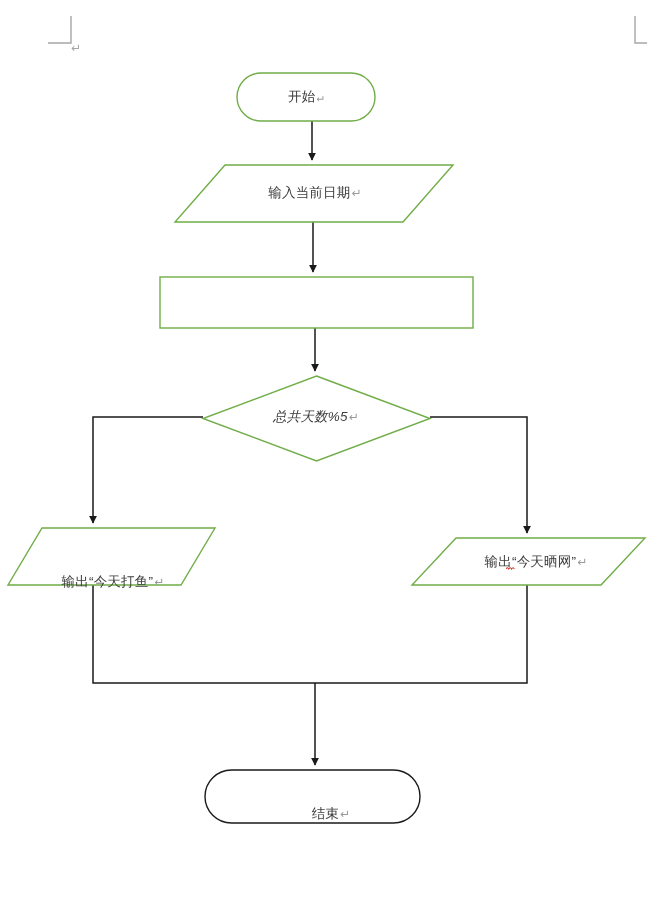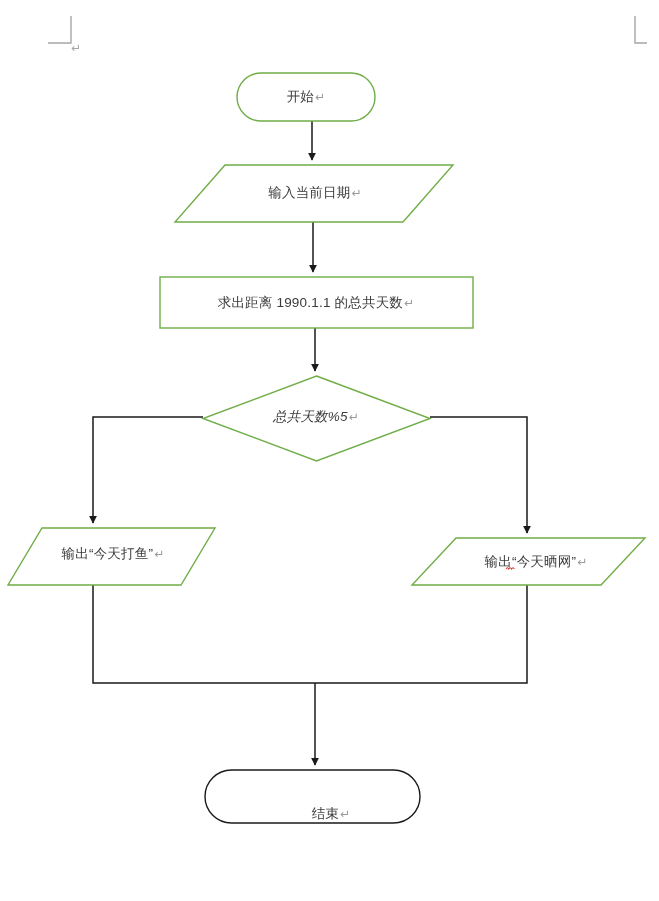--- a/index.html
+++ b/index.html
@@ -126,37 +126,34 @@
 
     <g>
       <polygon points="456,538 645,538 601,585 412,585" fill="#ffffff" stroke="#70ad47" stroke-width="1.4"></polygon>
     </g>
 
     <g>
       <rect x="205" y="770" width="215" height="53" rx="26.5" ry="26.5" fill="#ffffff" stroke="#1a1a1a" stroke-width="1.4"></rect>
     </g>
   </svg>
 
-  <div class="node-label" style="left:306px; top:97px;">
+  <div class="node-label" style="left:306px; top:97px;font-family:Liberation Mono, monospace;">
     <span>开始</span><span class="pilcrow">↵</span>
   </div>
 
   <div class="node-label" style="left:315px; top:193px;">
     <span>输入当前日期</span><span class="pilcrow">↵</span>
   </div>
 
-  <div class="node-label" style="left:316px; top:303px;">
-    <span>求出距离 1990.1.1 的总共天数</span><span class="pilcrow">↵</span>
-  </div>
 
   <div class="node-label" style="left:316px; top:417px;font-style:italic;">
     <span>总共天数%5</span><span class="pilcrow">↵</span>
   </div>
 
-  <div class="node-label" style="left:113px; top:554px;">
+  <div class="node-label" style="left:113px; top:582px;">
     <span>输出“今天打鱼”</span><span class="pilcrow">↵</span>
   </div>
 
   <div class="node-label" style="left:528px; top:562px;margin-left:8px;">
     <span>输出“今天晒网”</span><span class="pilcrow">↵</span>
   </div>
 
   <svg class="misspell" style="left:506px; top:566px;" viewBox="0 0 11 4">
     <path d="M 0 3 Q 1.4 0.4 2.8 3 Q 4.2 0.4 5.6 3 Q 7 0.4 8.4 3" fill="none" stroke="#d03b2f" stroke-width="1.1"></path>
   </svg>

